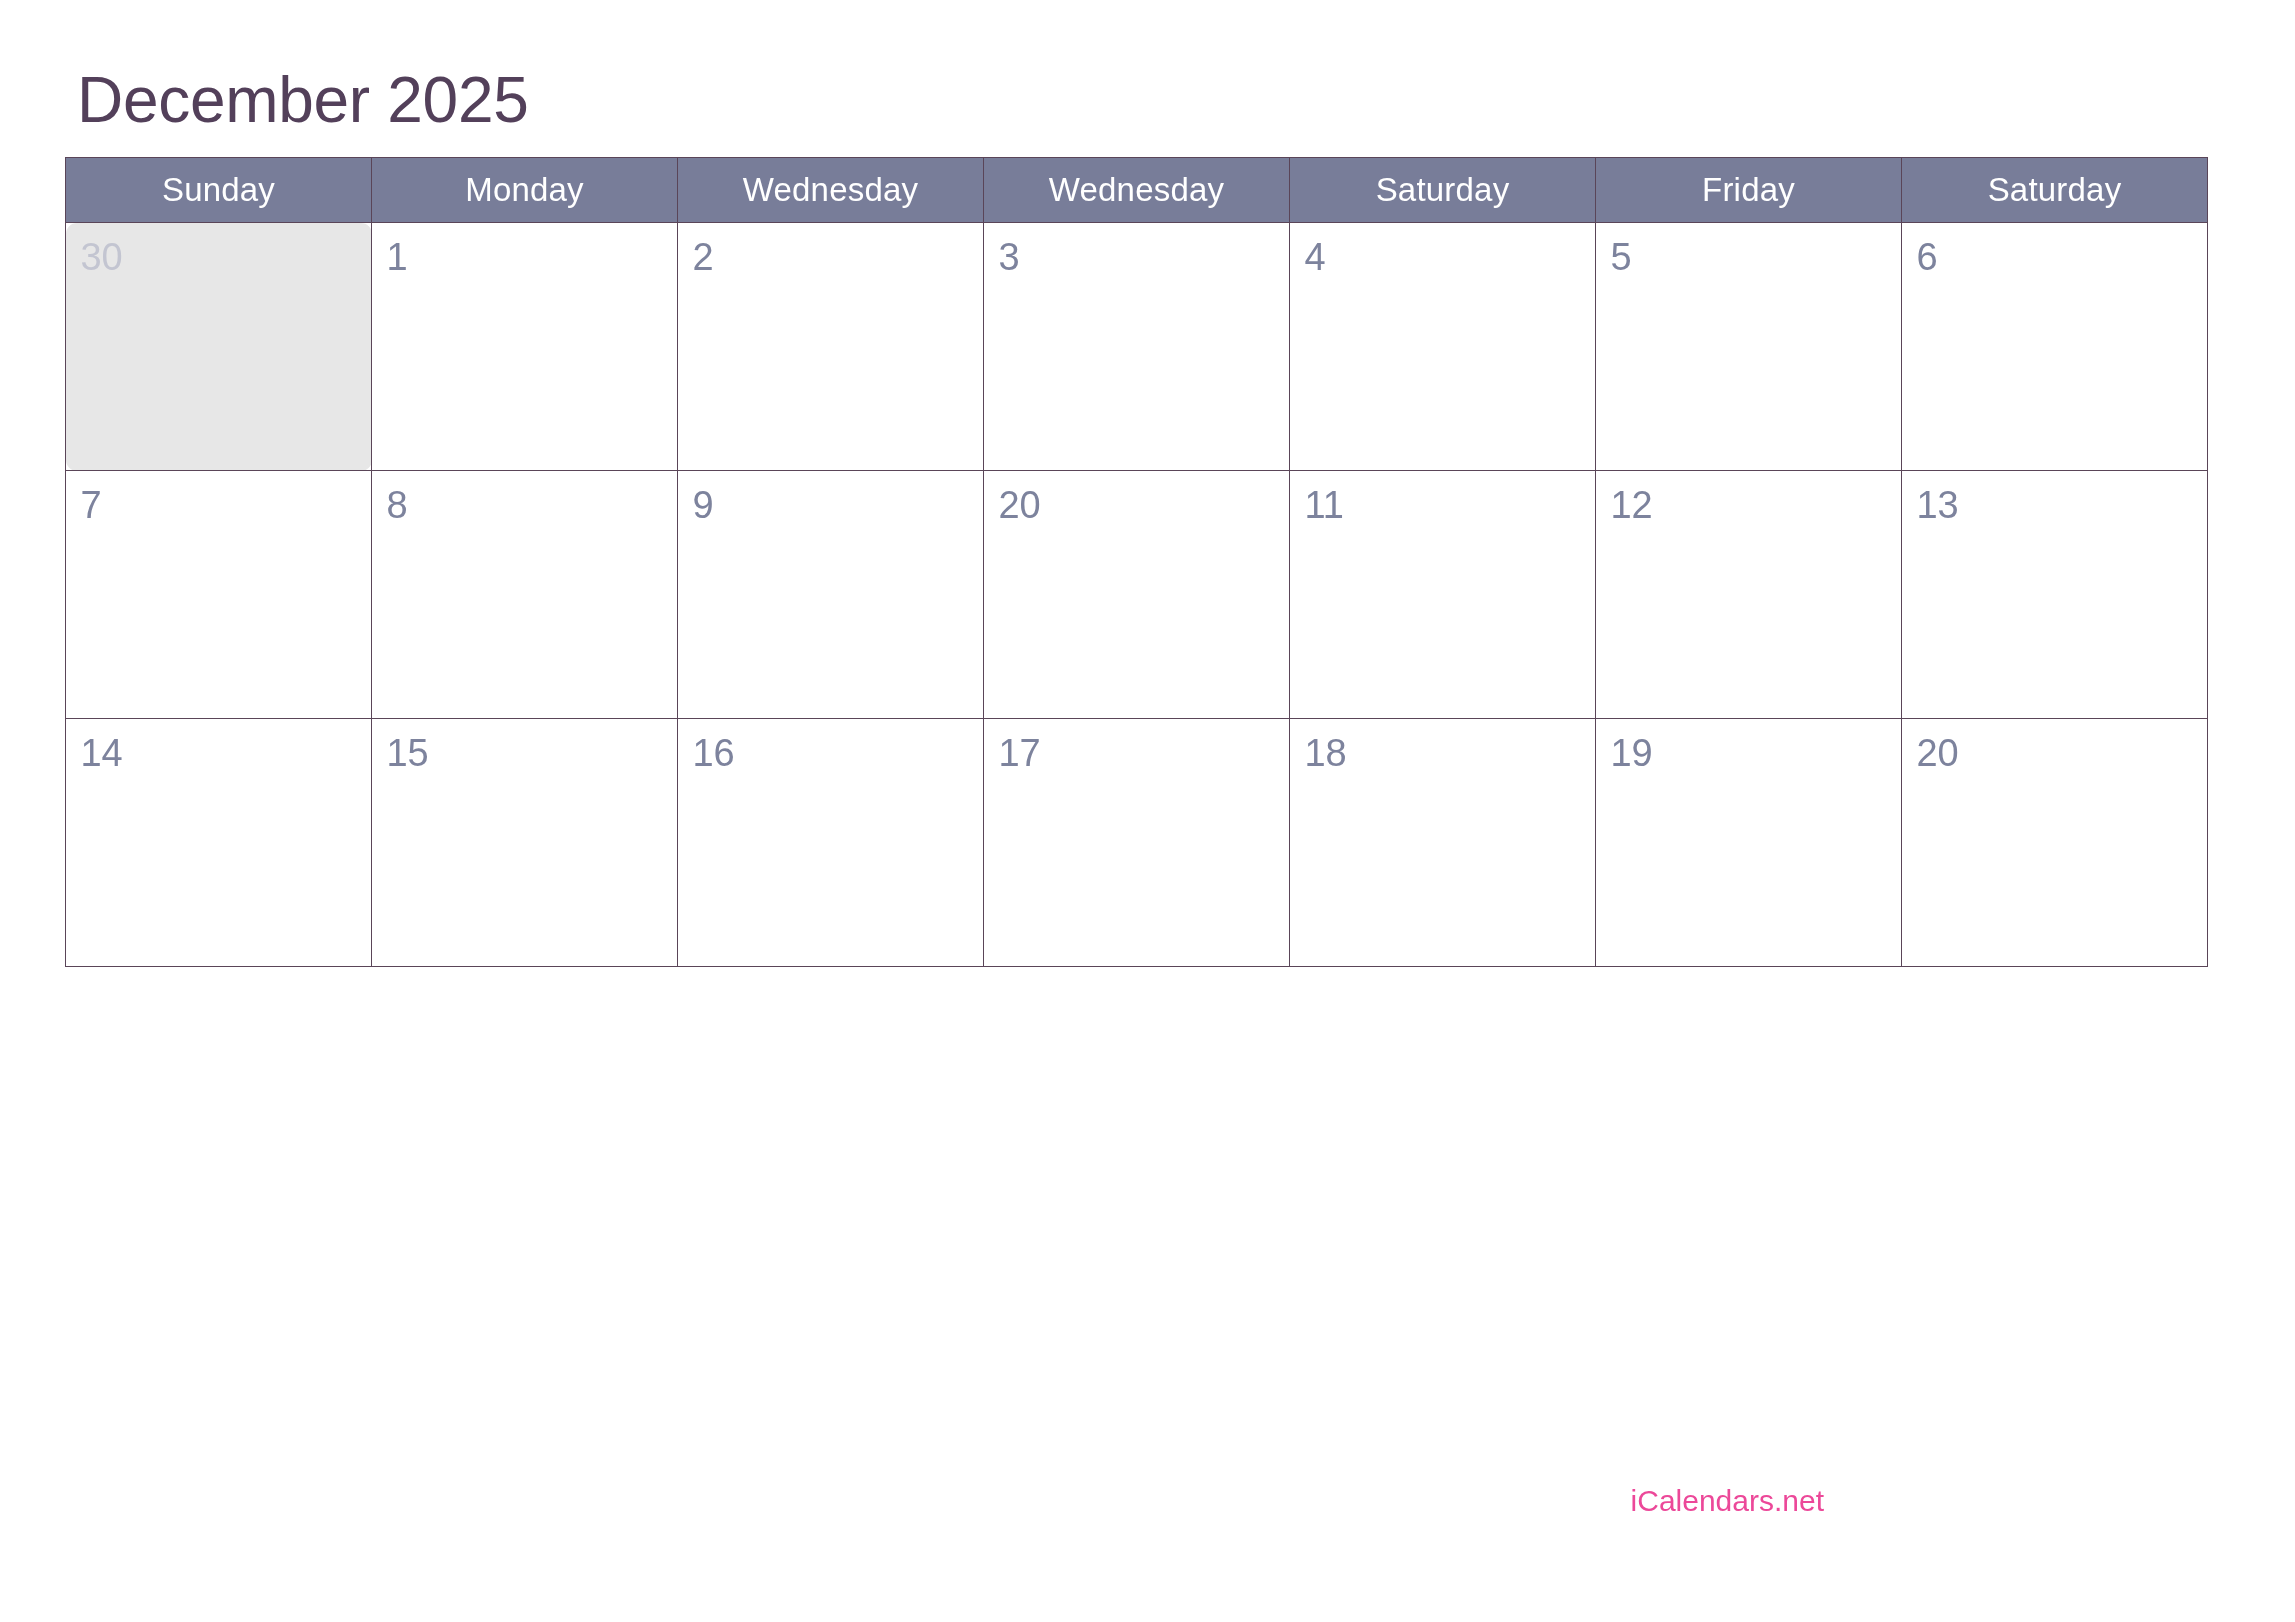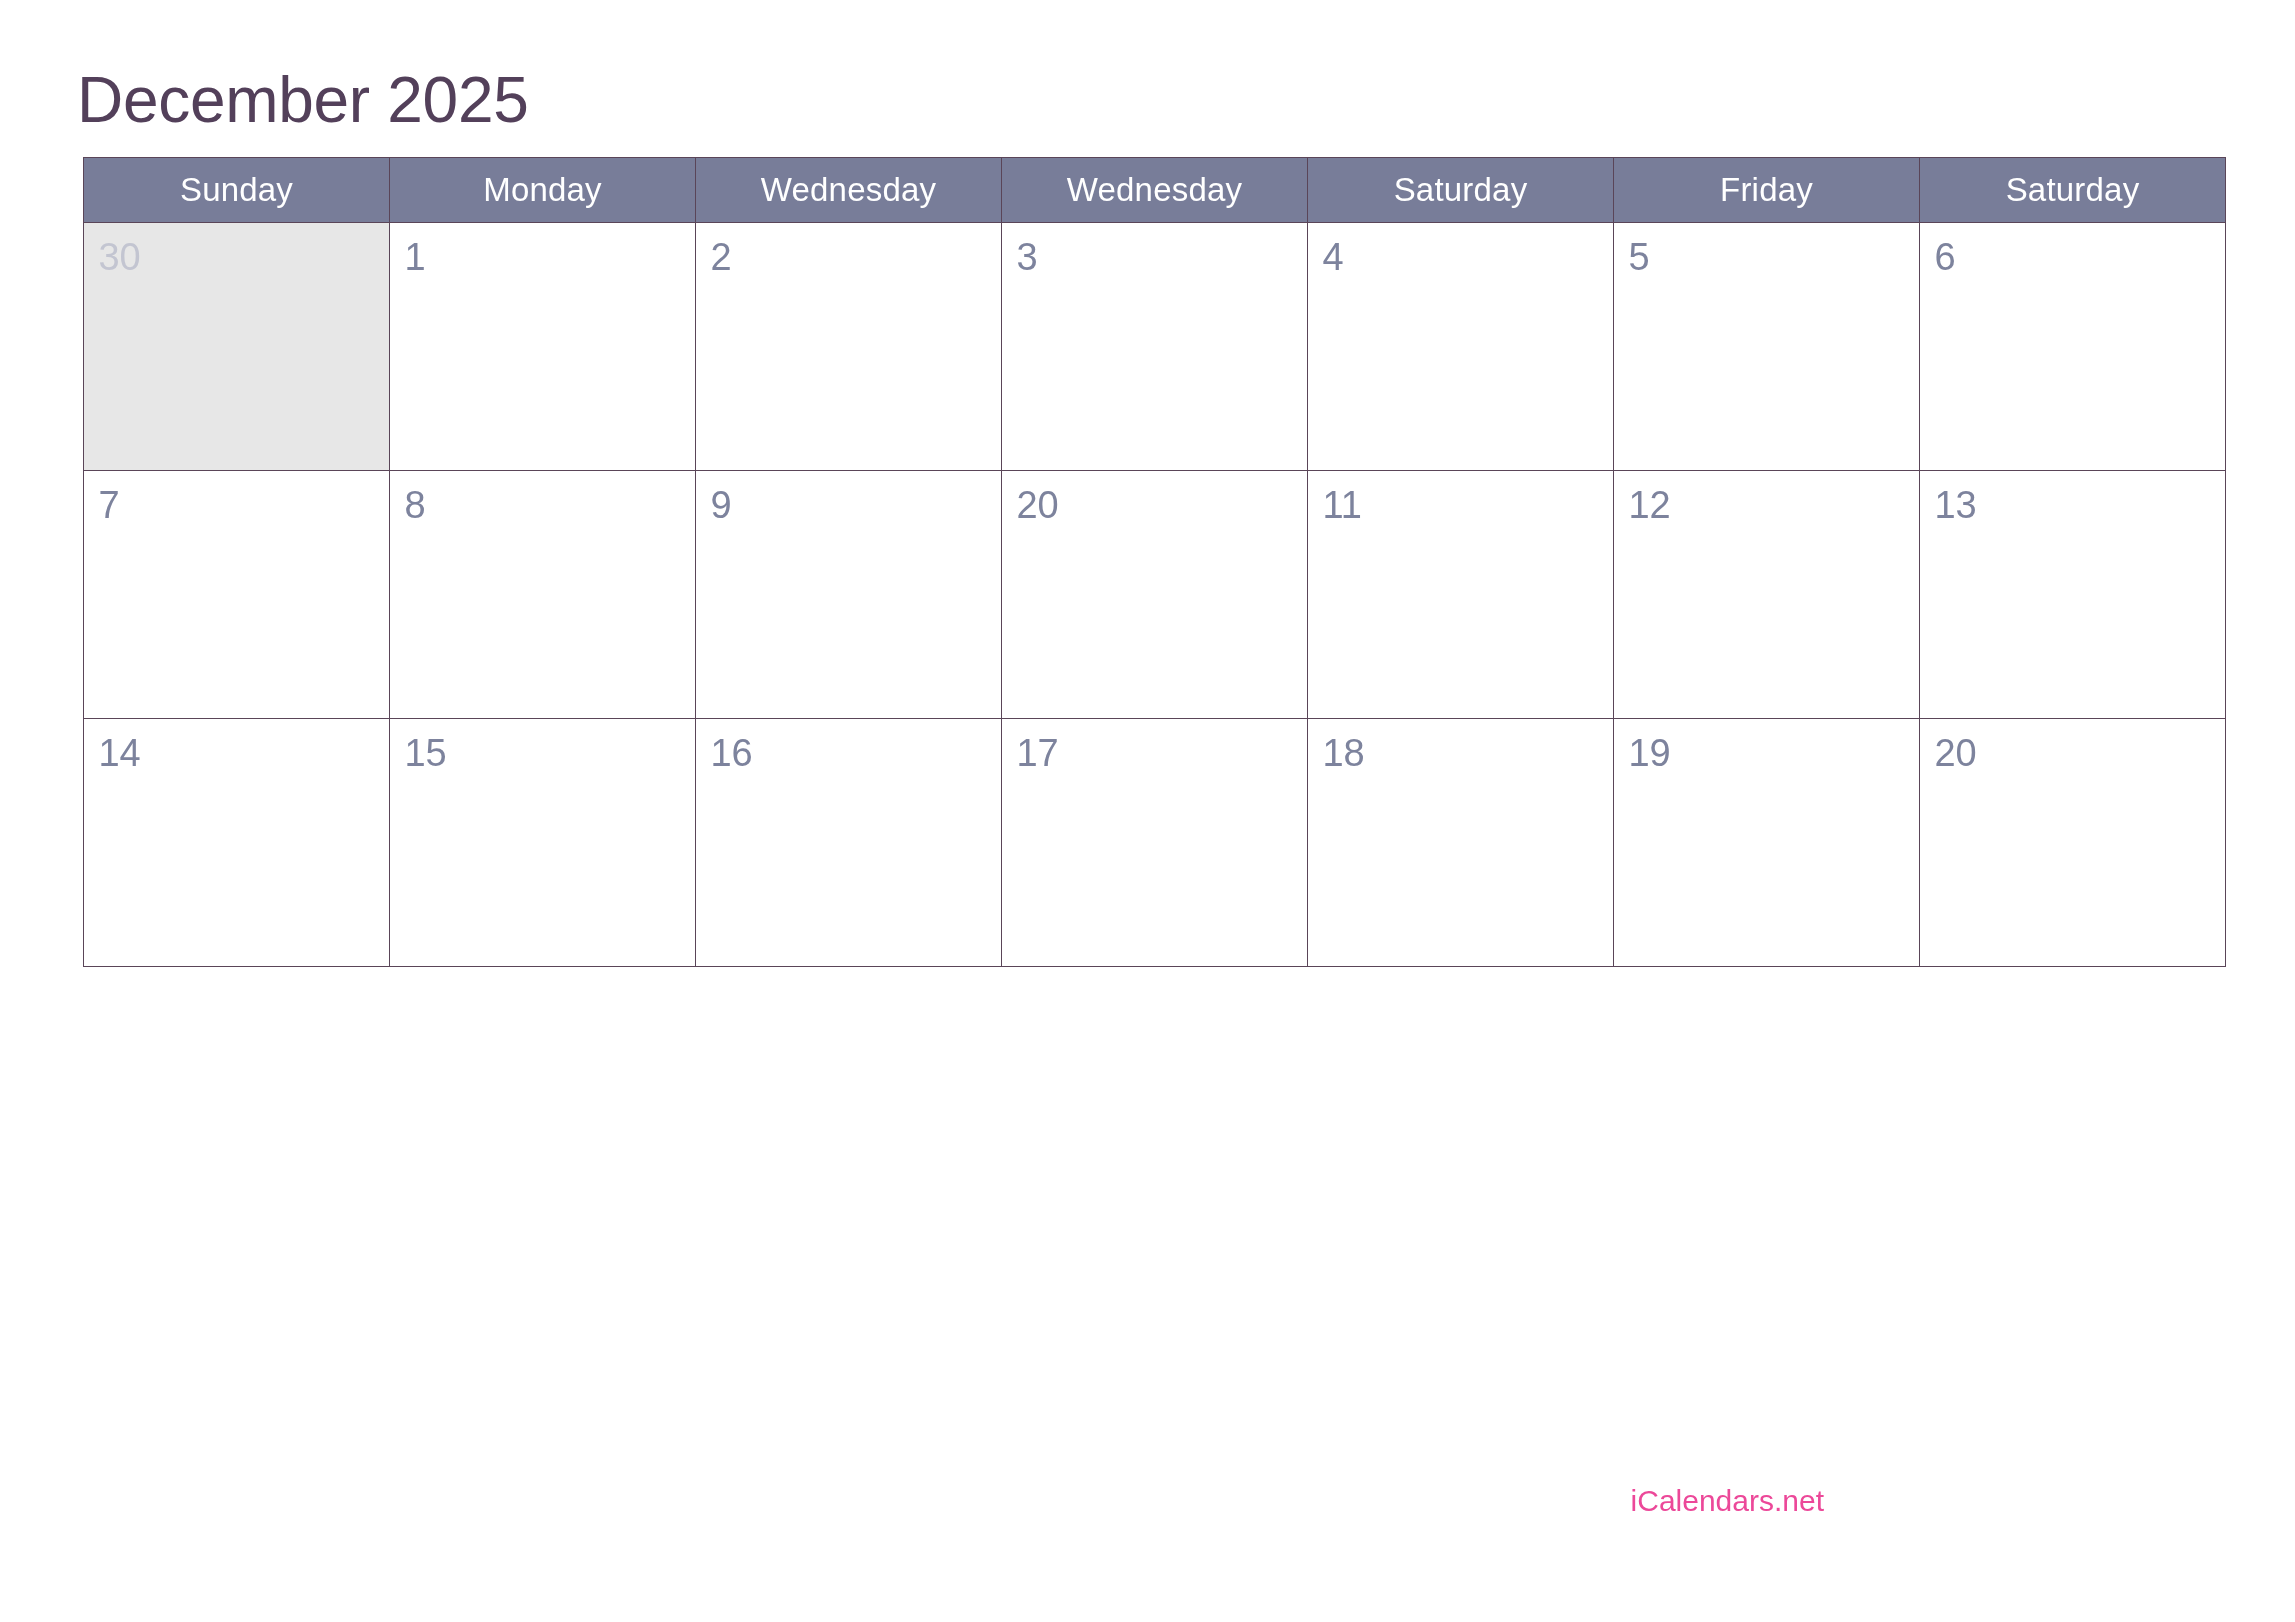--- a/index.html
+++ b/index.html
@@ -32,21 +32,21 @@
     font-size: 64px;
     line-height: 72px;
     color: #53405a;
     letter-spacing: -0.3px;
     white-space: nowrap;
   }
 
   
   .calendar {
     position: absolute;
-    left: 83px;
+    left: 65px;
     top: 157px;
     width: 2140px;
     border-collapse: collapse;
     table-layout: fixed;
   }
 
   .calendar col {
     width: 306px;
   }
 
@@ -68,20 +68,21 @@
     vertical-align: middle;
     letter-spacing: 0.2px;
   }
 
   
   .daycell {
     height: 247px;
     background: #ffffff;
     vertical-align: top;
     position: relative;
+    border-radius: 11px;
   }
 
   .daycell.other {
     background: #e7e7e7;
   }
 
   .daynum {
     display: block;
     position: absolute;
     left: 14.4px;

